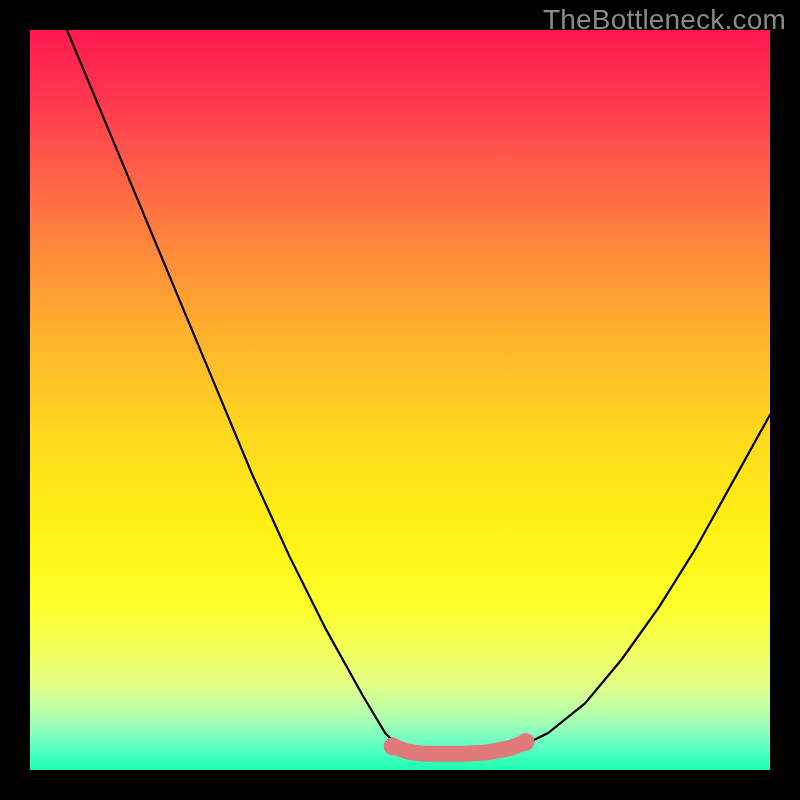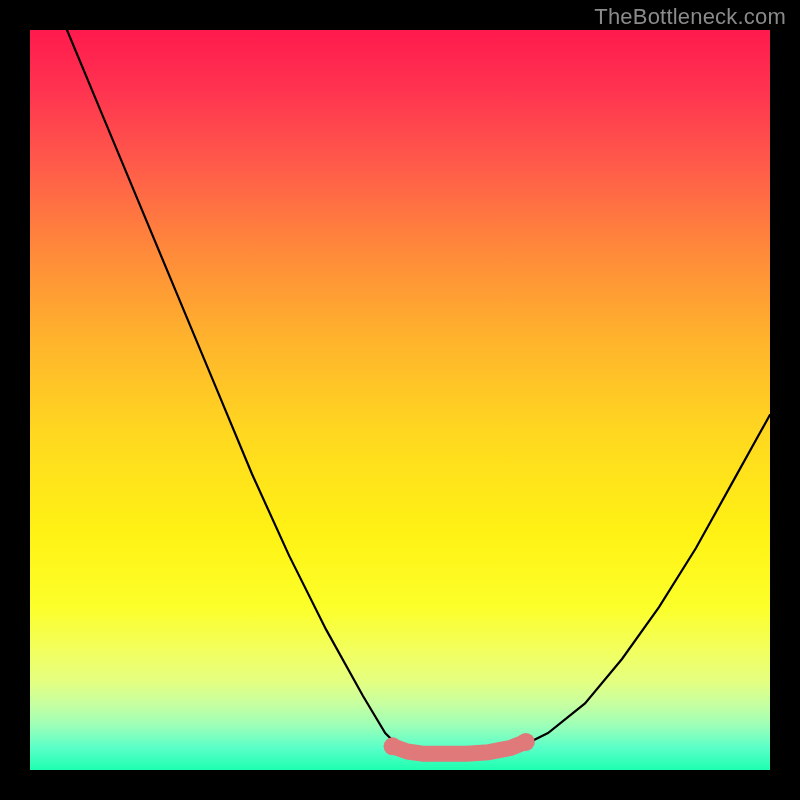--- a/index.html
+++ b/index.html
@@ -46,21 +46,21 @@
       #9cffb8 94%,
       #5affc8 97%,
       #1effb0 100%
     );
   }
   .watermark {
     position: absolute;
     top: 4px;
     right: 14px;
     color: #8a8a8a;
-    font-size: 22px;
+    font-size: 28px;
     font-weight: 500;
     letter-spacing: 0.2px;
   }
   svg.curve {
     position: absolute;
     inset: 0;
     width: 740px;
     height: 740px;
   }
 </style>

